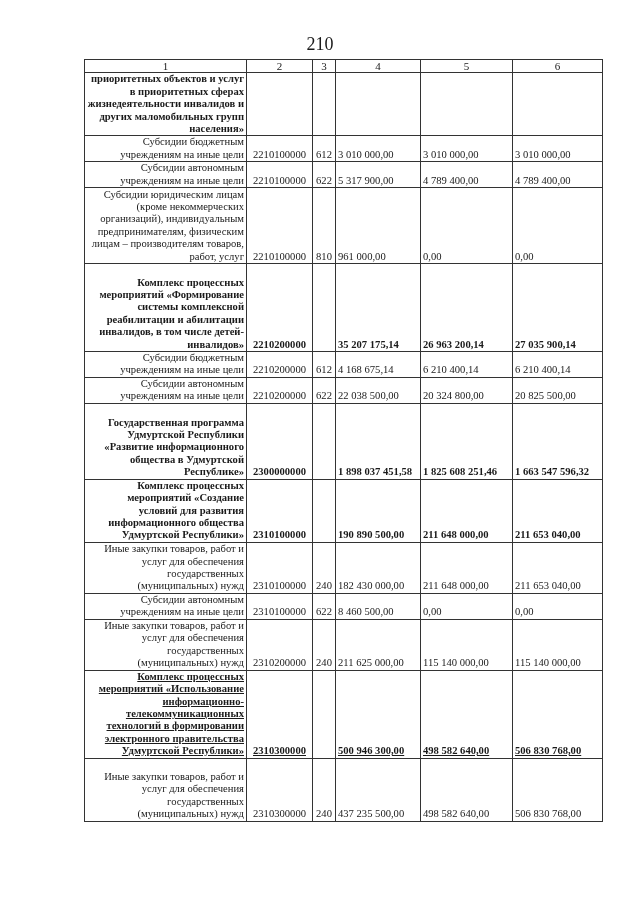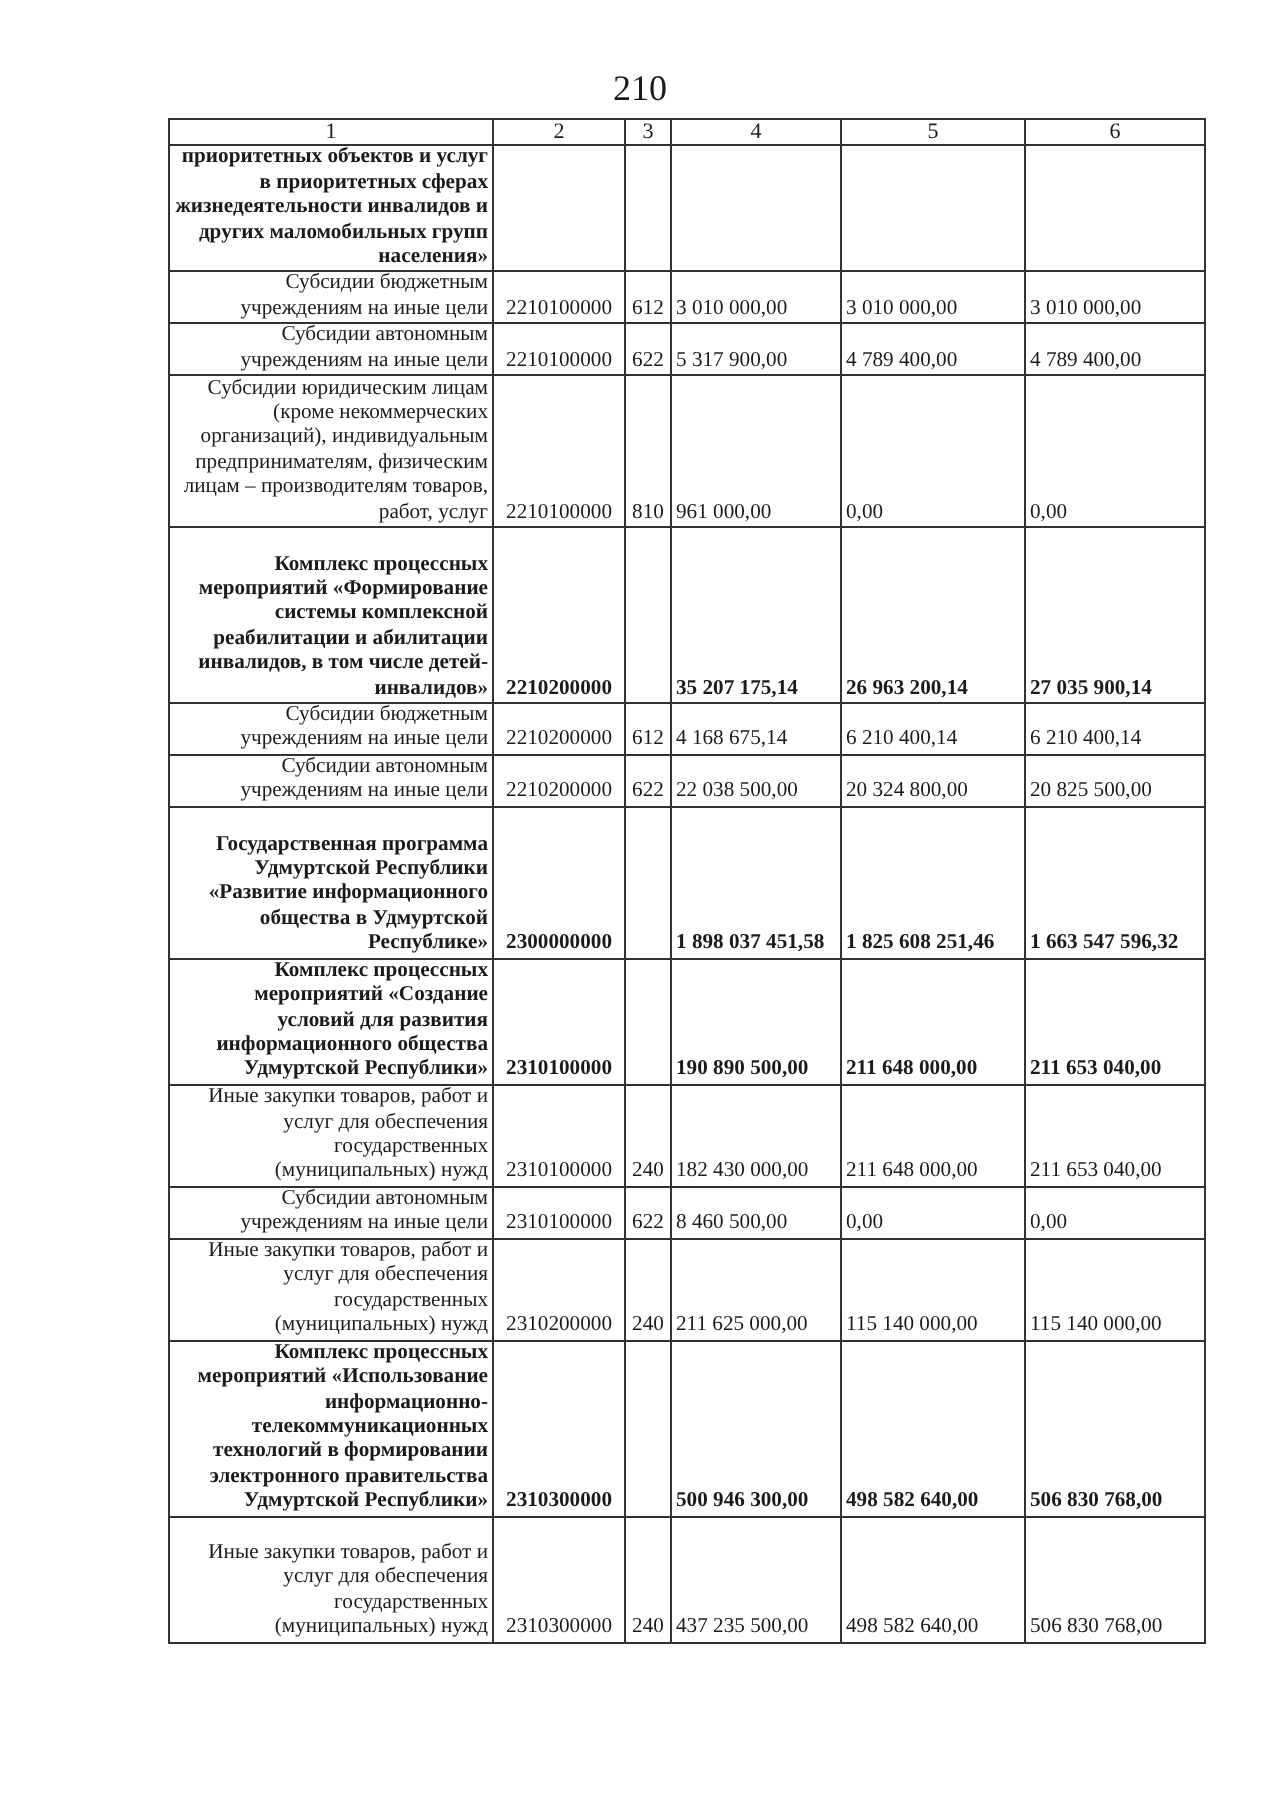--- a/index.html
+++ b/index.html
@@ -133,21 +133,21 @@
         <td class="num">0,00</td>
       </tr>
       <tr style="height: 51px;">
         <td class="name">Иные закупки товаров, работ и услуг для обеспечения государственных (муниципальных) нужд</td>
         <td class="code">2310200000</td>
         <td class="vr">240</td>
         <td class="num">211 625 000,00</td>
         <td class="num">115 140 000,00</td>
         <td class="num">115 140 000,00</td>
       </tr>
-      <tr class="bold" style="height: 88px;">
+      <tr class="bold" style="height: 88px; text-decoration: underline;">
         <td class="name">Комплекс процессных мероприятий «Использование информационно-телекоммуникационных технологий в формировании электронного правительства Удмуртской Республики»</td>
         <td class="code">2310300000</td>
         <td class="vr"></td>
         <td class="num">500 946 300,00</td>
         <td class="num">498 582 640,00</td>
         <td class="num">506 830 768,00</td>
       </tr>
       <tr style="height: 63px;">
         <td class="name">Иные закупки товаров, работ и услуг для обеспечения государственных (муниципальных) нужд</td>
         <td class="code">2310300000</td>

